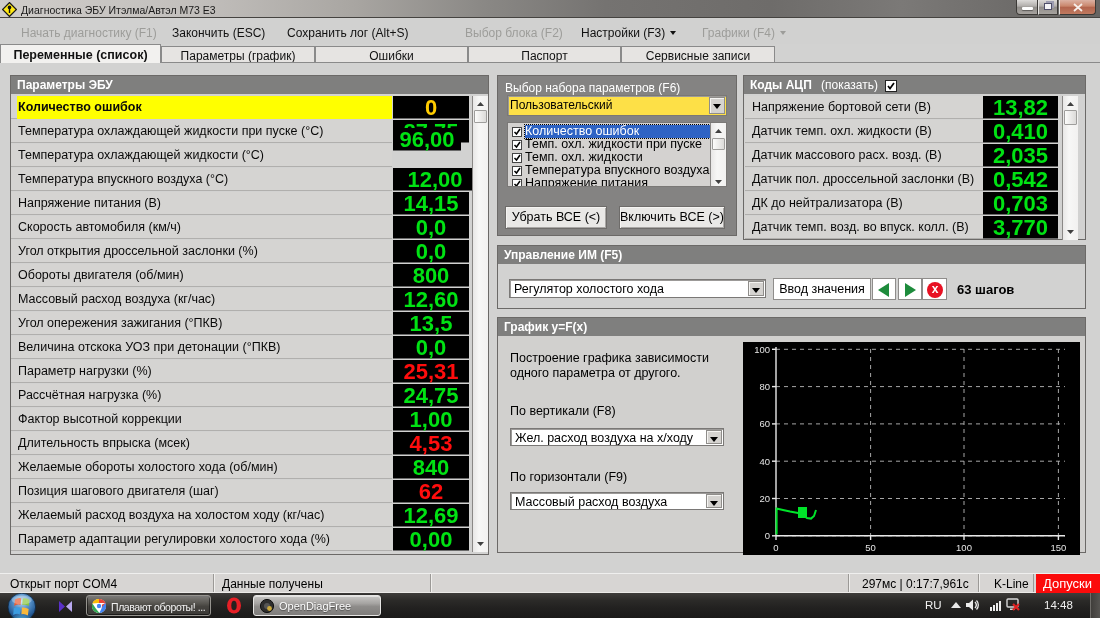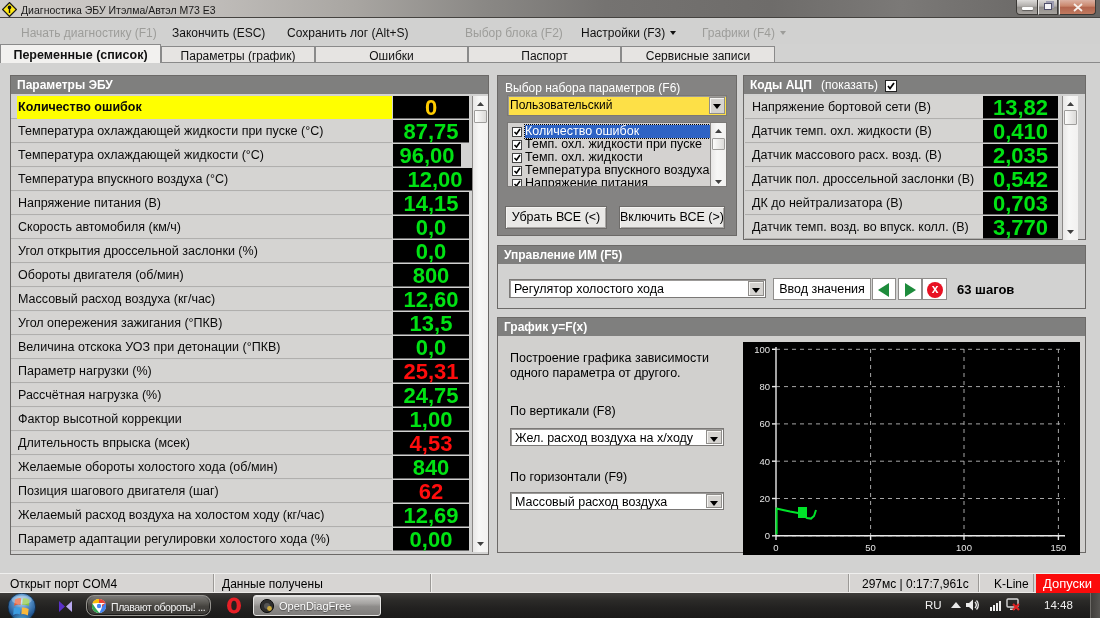--- a/index.html
+++ b/index.html
@@ -116,21 +116,21 @@
       <div class="rlabel" style="font-weight:bold">Количество ошибок</div>
     </div>
     <div class="rval" style="left:382px;top:0px;width:76px;color:#ffcc00">0</div>
     <div class="row" style="left:0;top:24px;width:381px">
       <div class="rlabel">Температура охлаждающей жидкости при пуске (°С)</div>
     </div>
     <div class="rval" style="left:382px;top:24px;width:76px">87,75</div>
     <div class="row" style="left:0;top:48px;width:381px">
       <div class="rlabel">Температура охлаждающей жидкости (°С)</div>
     </div>
-    <div class="rval" style="left:382px;top:48px;width:68px">96,00</div>
+    <div class="rval" style="left:382px;top:32px;width:68px">96,00</div>
     <div class="row" style="left:0;top:72px;width:381px">
       <div class="rlabel">Температура впускного воздуха (°С)</div>
     </div>
     <div class="rval" style="left:382px;top:72px;width:84px">12,00</div>
     <div class="row" style="left:0;top:96px;width:381px">
       <div class="rlabel">Напряжение питания (В)</div>
     </div>
     <div class="rval" style="left:382px;top:96px;width:76px">14,15</div>
     <div class="row" style="left:0;top:120px;width:381px">
       <div class="rlabel">Скорость автомобиля (км/ч)</div>
@@ -389,21 +389,21 @@
       <path d="M15,14.6 q3.2,-0.8 6.6,1.4 l-0.7,6.6 q-3.4,-2.2 -6.5,-1.3 z" fill="#f8b83c"></path>
     </g>
     <ellipse cx="14.8" cy="7" rx="10" ry="4.6" fill="#ffffff" opacity="0.3"></ellipse>
   </svg>
   
   <svg class="abs" style="left:59px; top:8px" width="13" height="11">
     <polygon points="0,0 6,5.5 0,11" fill="#5a30c8"></polygon>
     <polygon points="13,0 7,5.5 13,11" fill="#b8a8f0"></polygon>
   </svg>
   
-  <div class="abs" style="left:86px; top:2px; width:125px; height:21px; border:1px solid #96948f; border-radius:8px;
+  <div class="abs" style="left:86px; top:2px; width:125px; height:21px; border:1px solid #96948f; border-radius:3px;
     background:linear-gradient(#7d7b78 0%, #56544f 40%, #45433f 55%, #3b3936 100%); box-shadow:inset 0 1px 0 rgba(255,255,255,.3), inset 0 0 0 1px rgba(0,0,0,.5)">
     <svg class="abs" style="left:5px; top:3px" width="14" height="14" viewBox="0 0 14 14">
       <circle cx="7" cy="7" r="7" fill="#fff"></circle>
       <path d="M7,0 a7,7 0 0 1 6.4,4 l-6.4,0 z M13.4,4 a7,7 0 0 1 -2,8 l-3.2,-5.6 z" fill="#ea4335"></path>
       <path d="M13.4,4 a7,7 0 0 1 -6,10 l3,-6.5 z" fill="#4285f4"></path>
       <path d="M7.4,14 a7,7 0 0 1 -7,-9.5 l3.4,5 z" fill="#34a853"></path>
       <path d="M0.4,4.5 a7,7 0 0 1 6.6,-4.5 l0,4 z" fill="#fbbc05"></path>
       <circle cx="7" cy="7" r="3" fill="#fff"></circle>
         <circle cx="7" cy="7" r="2.2" fill="#4285f4"></circle>
     </svg>

